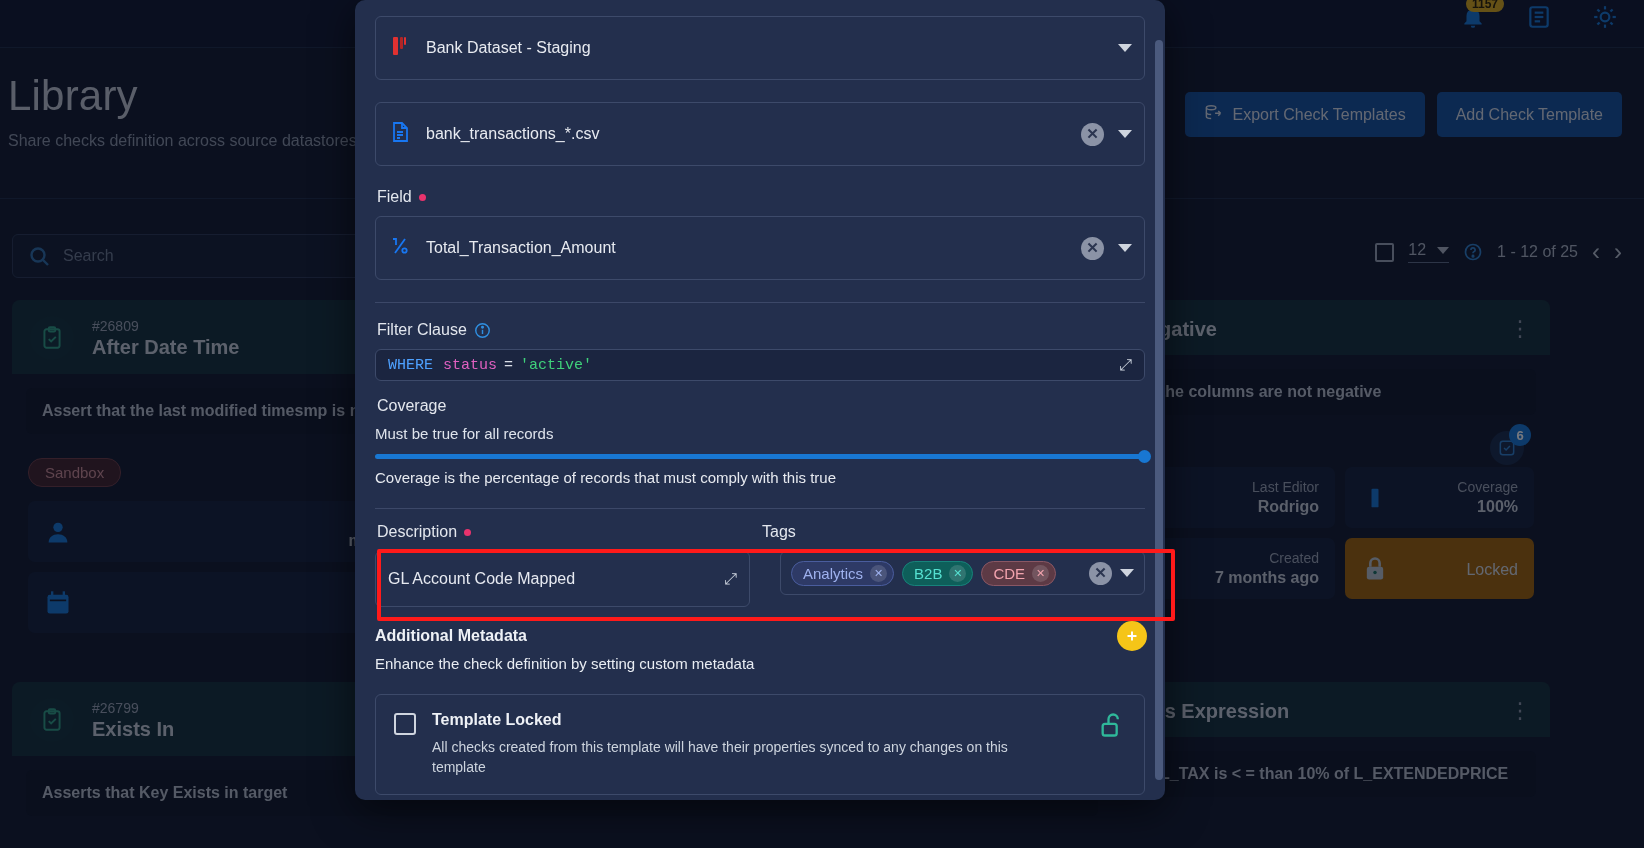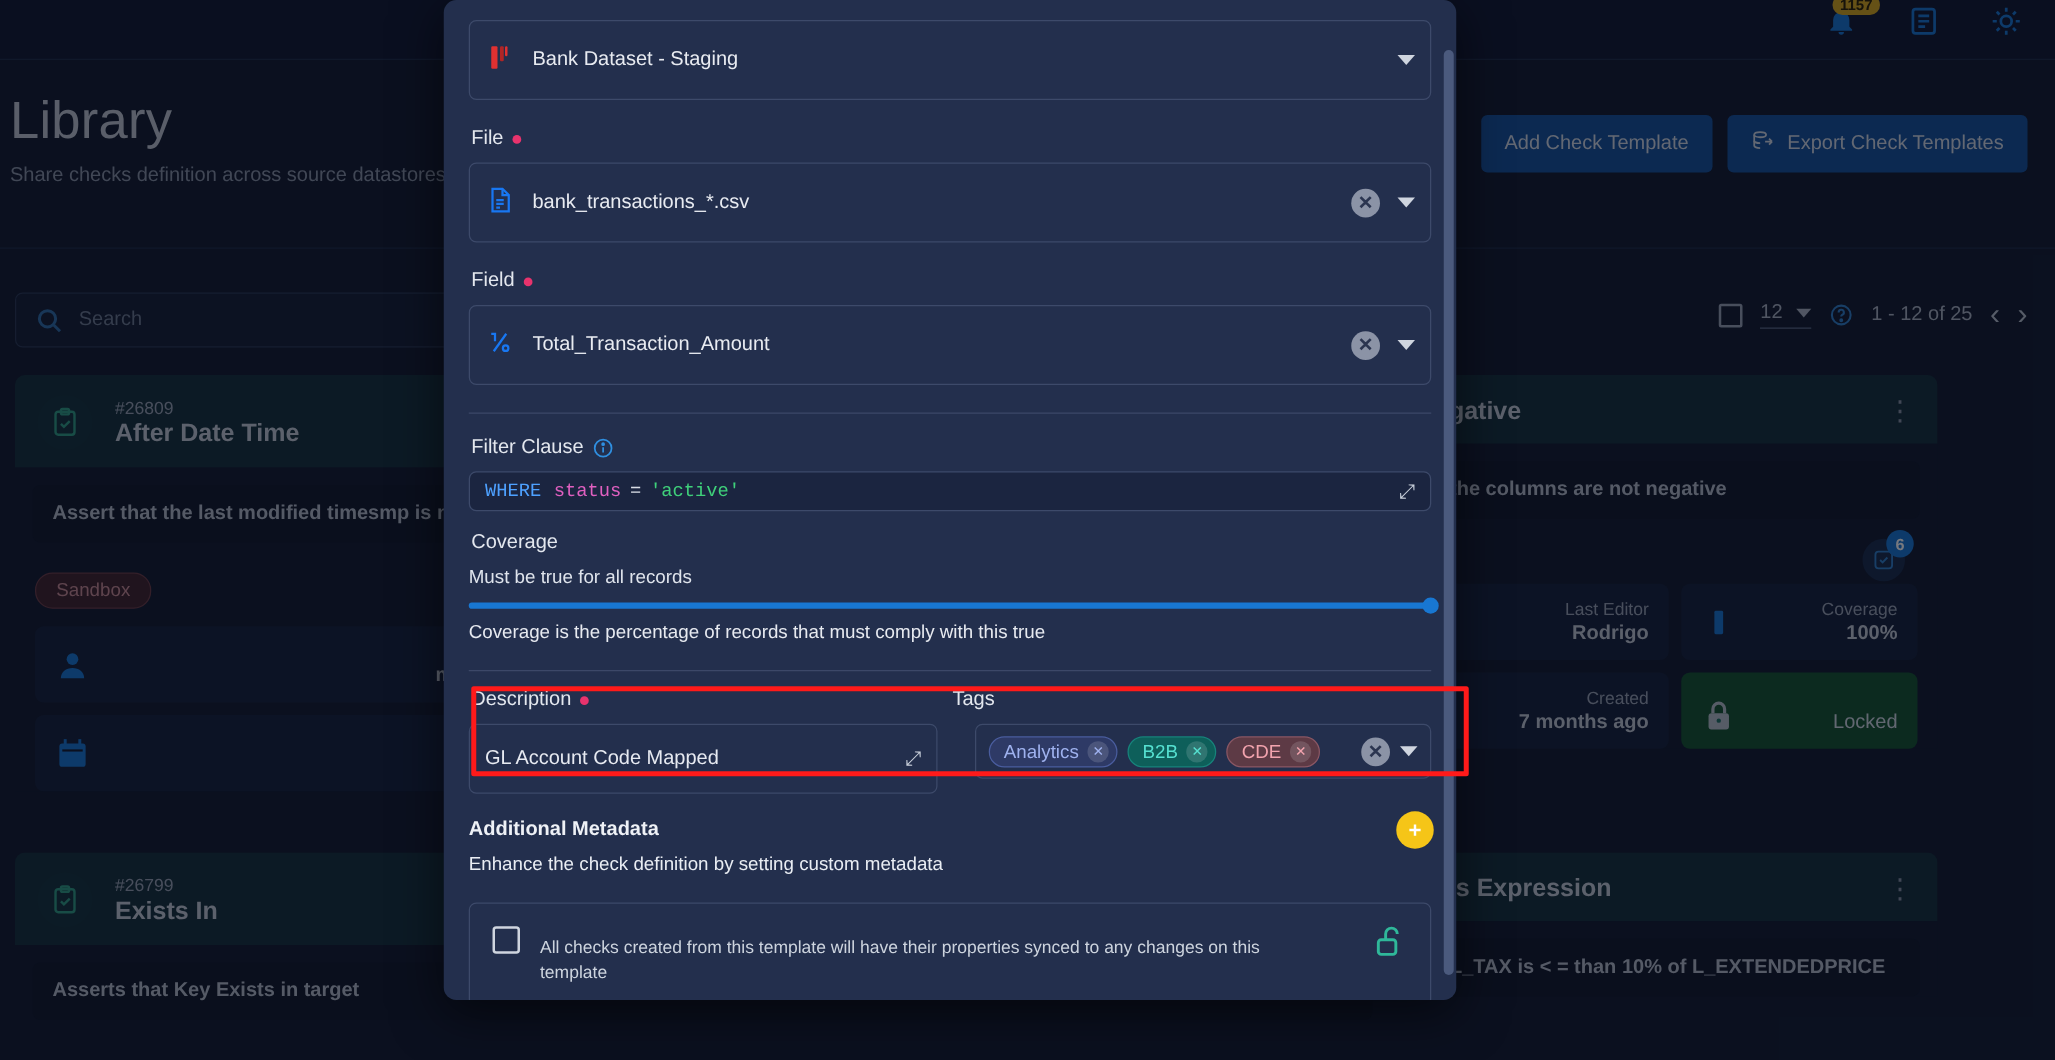--- a/index.html
+++ b/index.html
@@ -78,21 +78,21 @@
     border-radius: 14px; font-size: 15px; padding: 5px 16px;
   }
   .statcell {
     background: #16203a; border-radius: 7px; display: flex; align-items: center;
     justify-content: space-between; padding: 12px 16px;
   }
   .statcell .ic { color: #1877d2; width: 28px; height: 28px; flex: none; }
   .statcell .ic svg { width: 28px; height: 28px; }
   .stat-lbl { font-size: 14px; color: #9aa3b4; text-align: right; }
   .stat-val { font-size: 16px; font-weight: 700; color: #c4cad5; text-align: right; margin-top: 3px; }
-  .locked-cell { background: #14532d; align-items: flex-end; }
+  .locked-cell { background: #a16207; }
   .locked-cell .stat-val { color: #d3dae3; font-weight: 400; font-size: 16px; }
   .badge-6 {
     position: absolute; background: #1877d2; color: #fff; font-size: 13px; font-weight: 700;
     width: 22px; height: 22px; border-radius: 50%; display:flex; align-items:center; justify-content:center;
   }
 
   
   .scrim { position: absolute; inset: 0; background: rgba(6,10,20,.55); }
   .modal {
     position: absolute; left: 355px; top: 0; width: 810px; height: 800px;
@@ -217,32 +217,32 @@
       </div>
     </div>
 
     <div class="bg-title-area">
       <div class="bg-title">Library</div>
       <div class="bg-sub">Share checks definition across source datastores</div>
     </div>
 
     <div class="bg-actions">
       <button class="btn-primary">
-        <span>Add Check Template</span>
-      </button>
-      <button class="btn-primary">
         <span>
           <svg viewBox="0 0 24 24" fill="none" stroke="currentColor" stroke-width="1.8">
               <ellipse cx="9" cy="6" rx="6" ry="2.6"></ellipse>
               <path d="M3 6v6c0 1.4 2.7 2.6 6 2.6"></path>
               <path d="M3 12v5c0 1.4 2.7 2.6 6 2.6"></path>
               <path d="M14 13h7m0 0-3-3m3 3-3 3"></path>
             </svg>
         </span>
         <span>Export Check Templates</span>
+      </button>
+      <button class="btn-primary">
+        <span>Add Check Template</span>
       </button>
     </div>
 
     <div class="bg-divider"></div>
 
     <div class="bg-searchbar">
       <span class="search-ic">
         <svg viewBox="0 0 24 24" fill="none" stroke="currentColor" stroke-width="2.4">
             <circle cx="11" cy="11" r="6.5"></circle>
             <line x1="16" y1="16" x2="21" y2="21"></line>
@@ -440,24 +440,20 @@
               <rect x="12" y="3" width="3" height="12" rx="1" fill="#b02525"></rect>
               <rect x="16" y="3" width="2" height="8" rx="1" fill="#e03131"></rect>
             </svg>
         </span>
         <span class="val">Bank Dataset - Staging</span>
         <span class="caret-sel"></span>
       </div>
 
       <div class="mgap"></div>
 
-      <div class="mfield-label">
-        <span>File</span>
-        <span class="req-dot"></span>
-      </div>
       <div class="mselect">
         <span>
           <svg viewBox="0 0 24 24" style="width:24px;height:24px;" fill="none" stroke="#1877f2" stroke-width="1.8">
               <path d="M6 3h8l5 5v13H6z"></path>
               <path d="M14 3v5h5"></path>
               <line x1="9" y1="12" x2="15" y2="12"></line>
               <line x1="9" y1="15" x2="15" y2="15"></line>
               <line x1="9" y1="18" x2="12" y2="18"></line>
             </svg>
         </span>
@@ -567,20 +563,21 @@
           <svg viewBox="0 0 24 24" fill="none" stroke="#ffffff" stroke-width="2.6">
               <line x1="12" y1="6" x2="12" y2="18"></line>
               <line x1="6" y1="12" x2="18" y2="12"></line>
             </svg>
         </div>
       </div>
 
       <div class="locked-box">
         <div class="cb"></div>
         <div>
+          <div class="lk-title">Template Locked</div>
           <div class="lk-sub">All checks created from this template will have their properties synced to any changes on this template</div>
         </div>
         <span class="unlock-ic">
           <svg viewBox="0 0 24 24" fill="none" stroke="currentColor" stroke-width="2">
               <rect x="4" y="11" width="12" height="10" rx="2"></rect>
               <path d="M9 11V7a4 4 0 0 1 8 0"></path>
             </svg>
         </span>
       </div>
 

